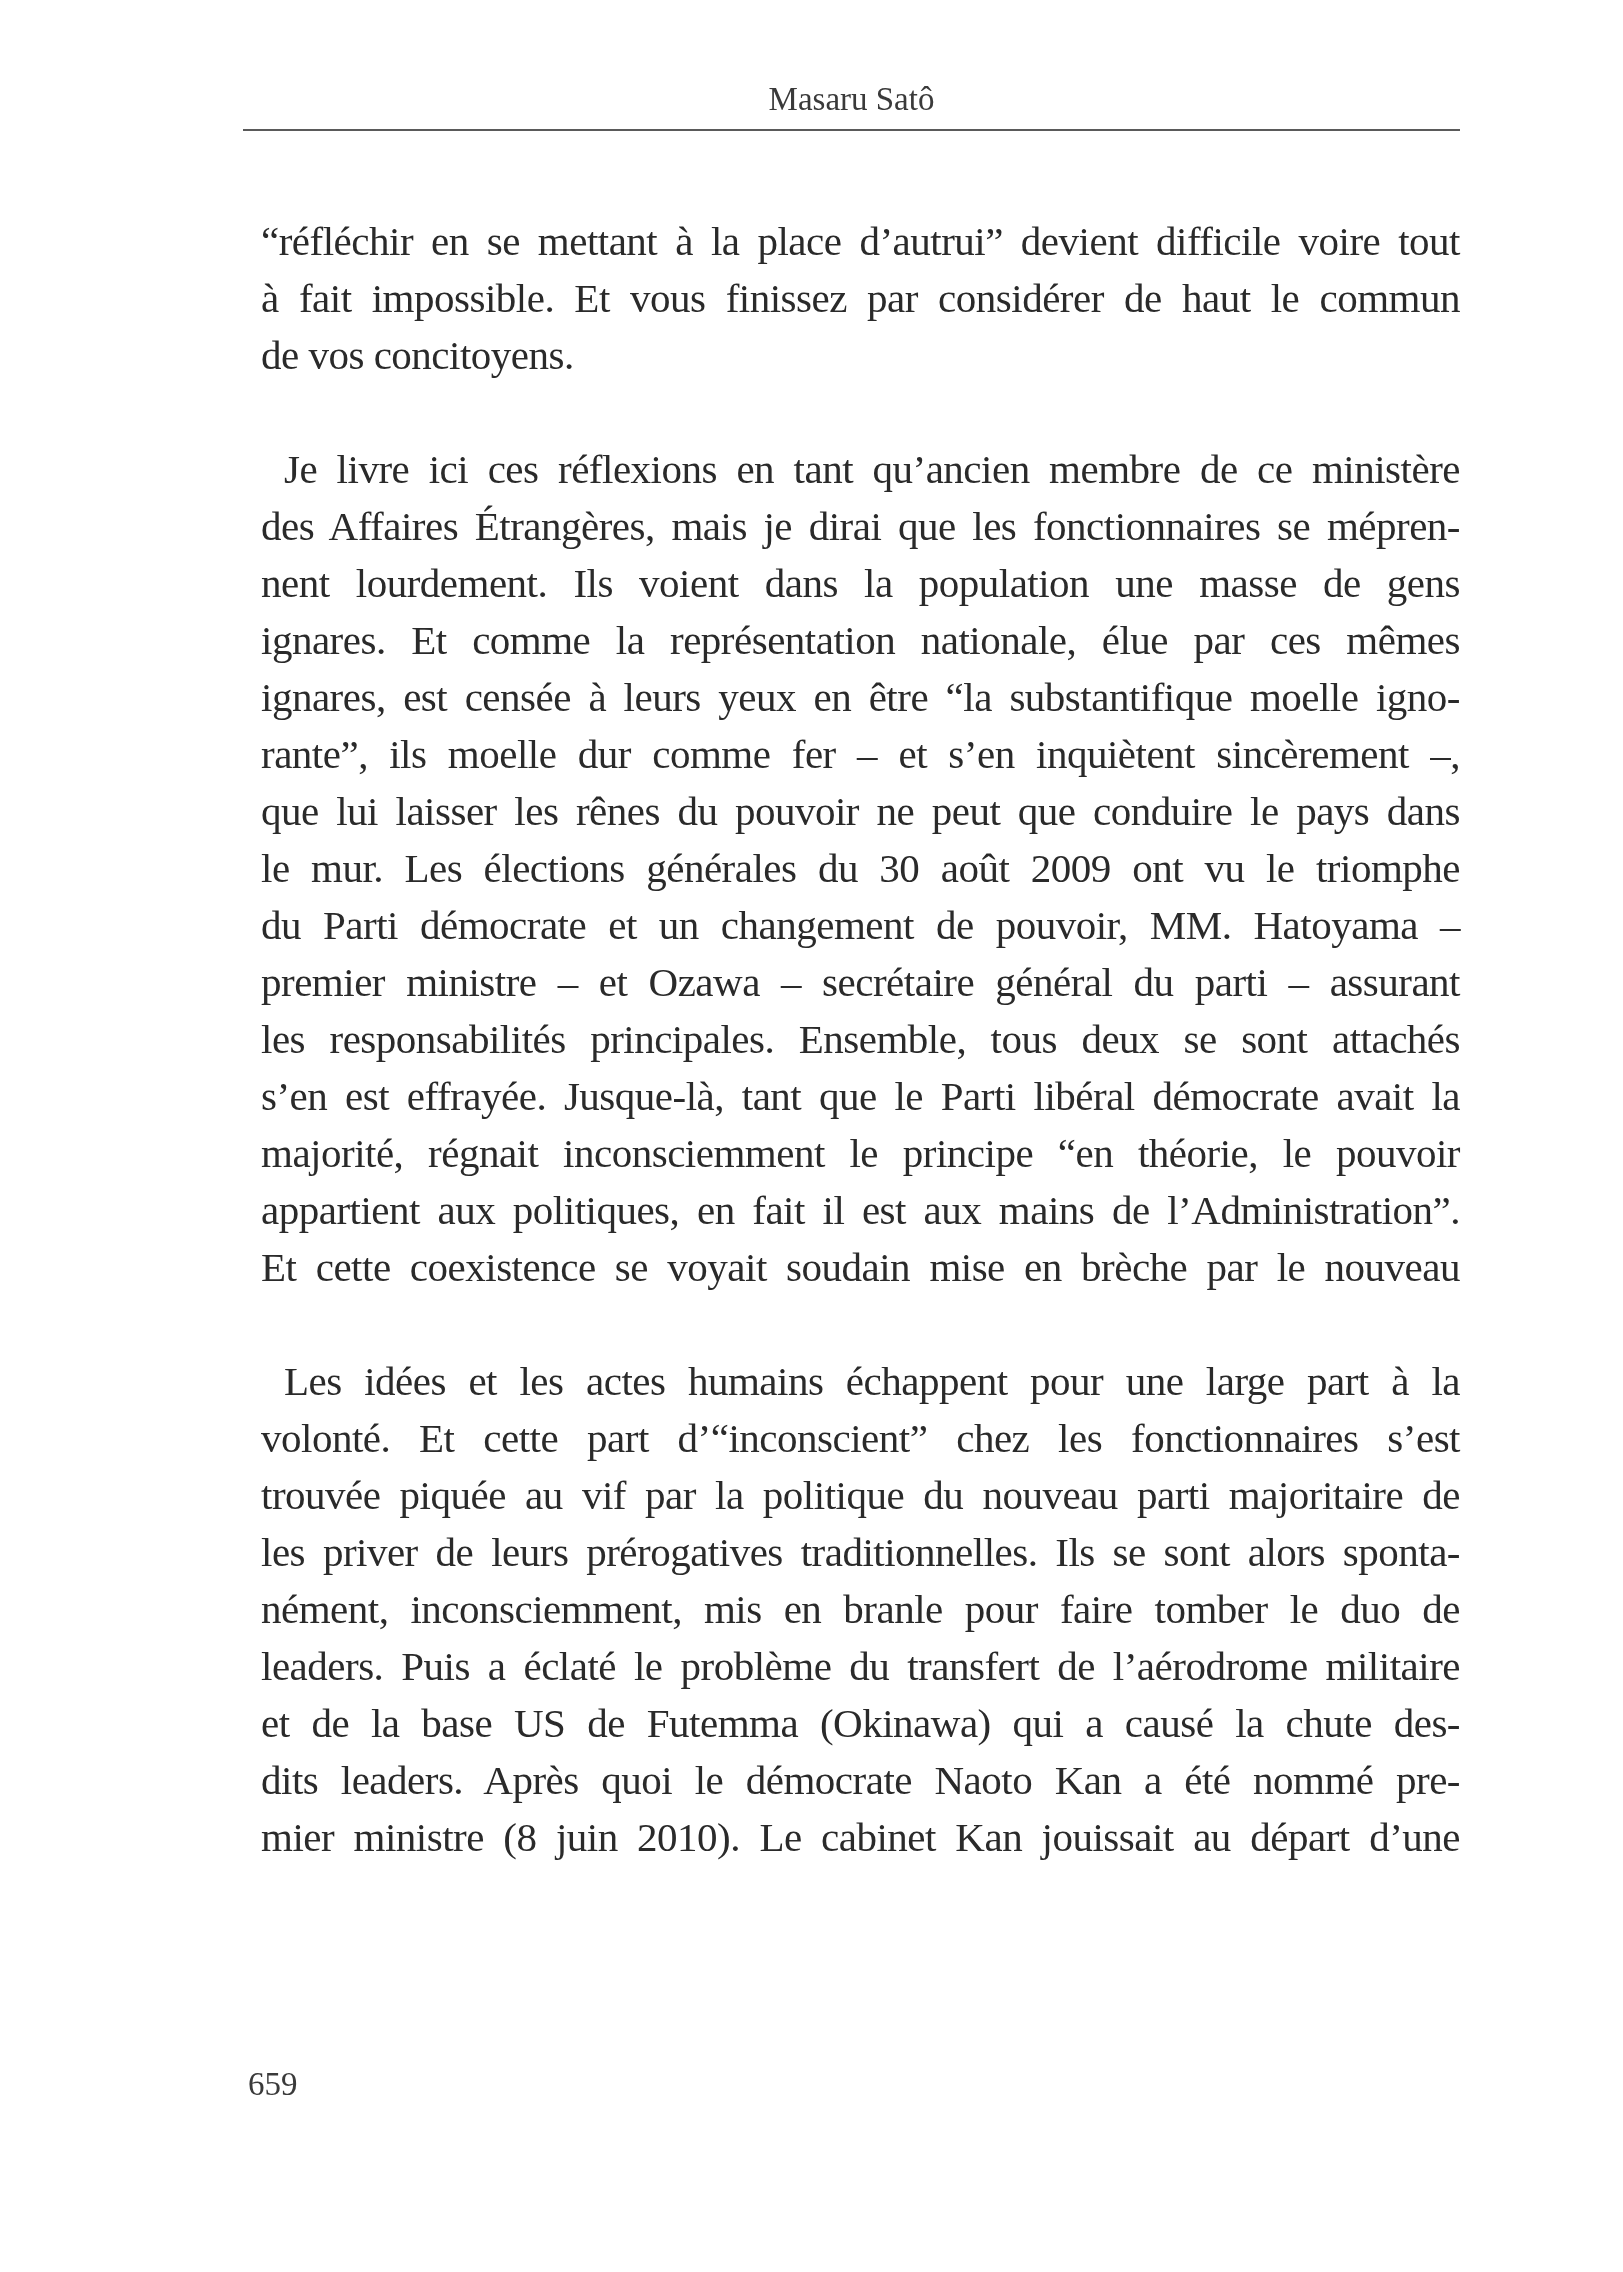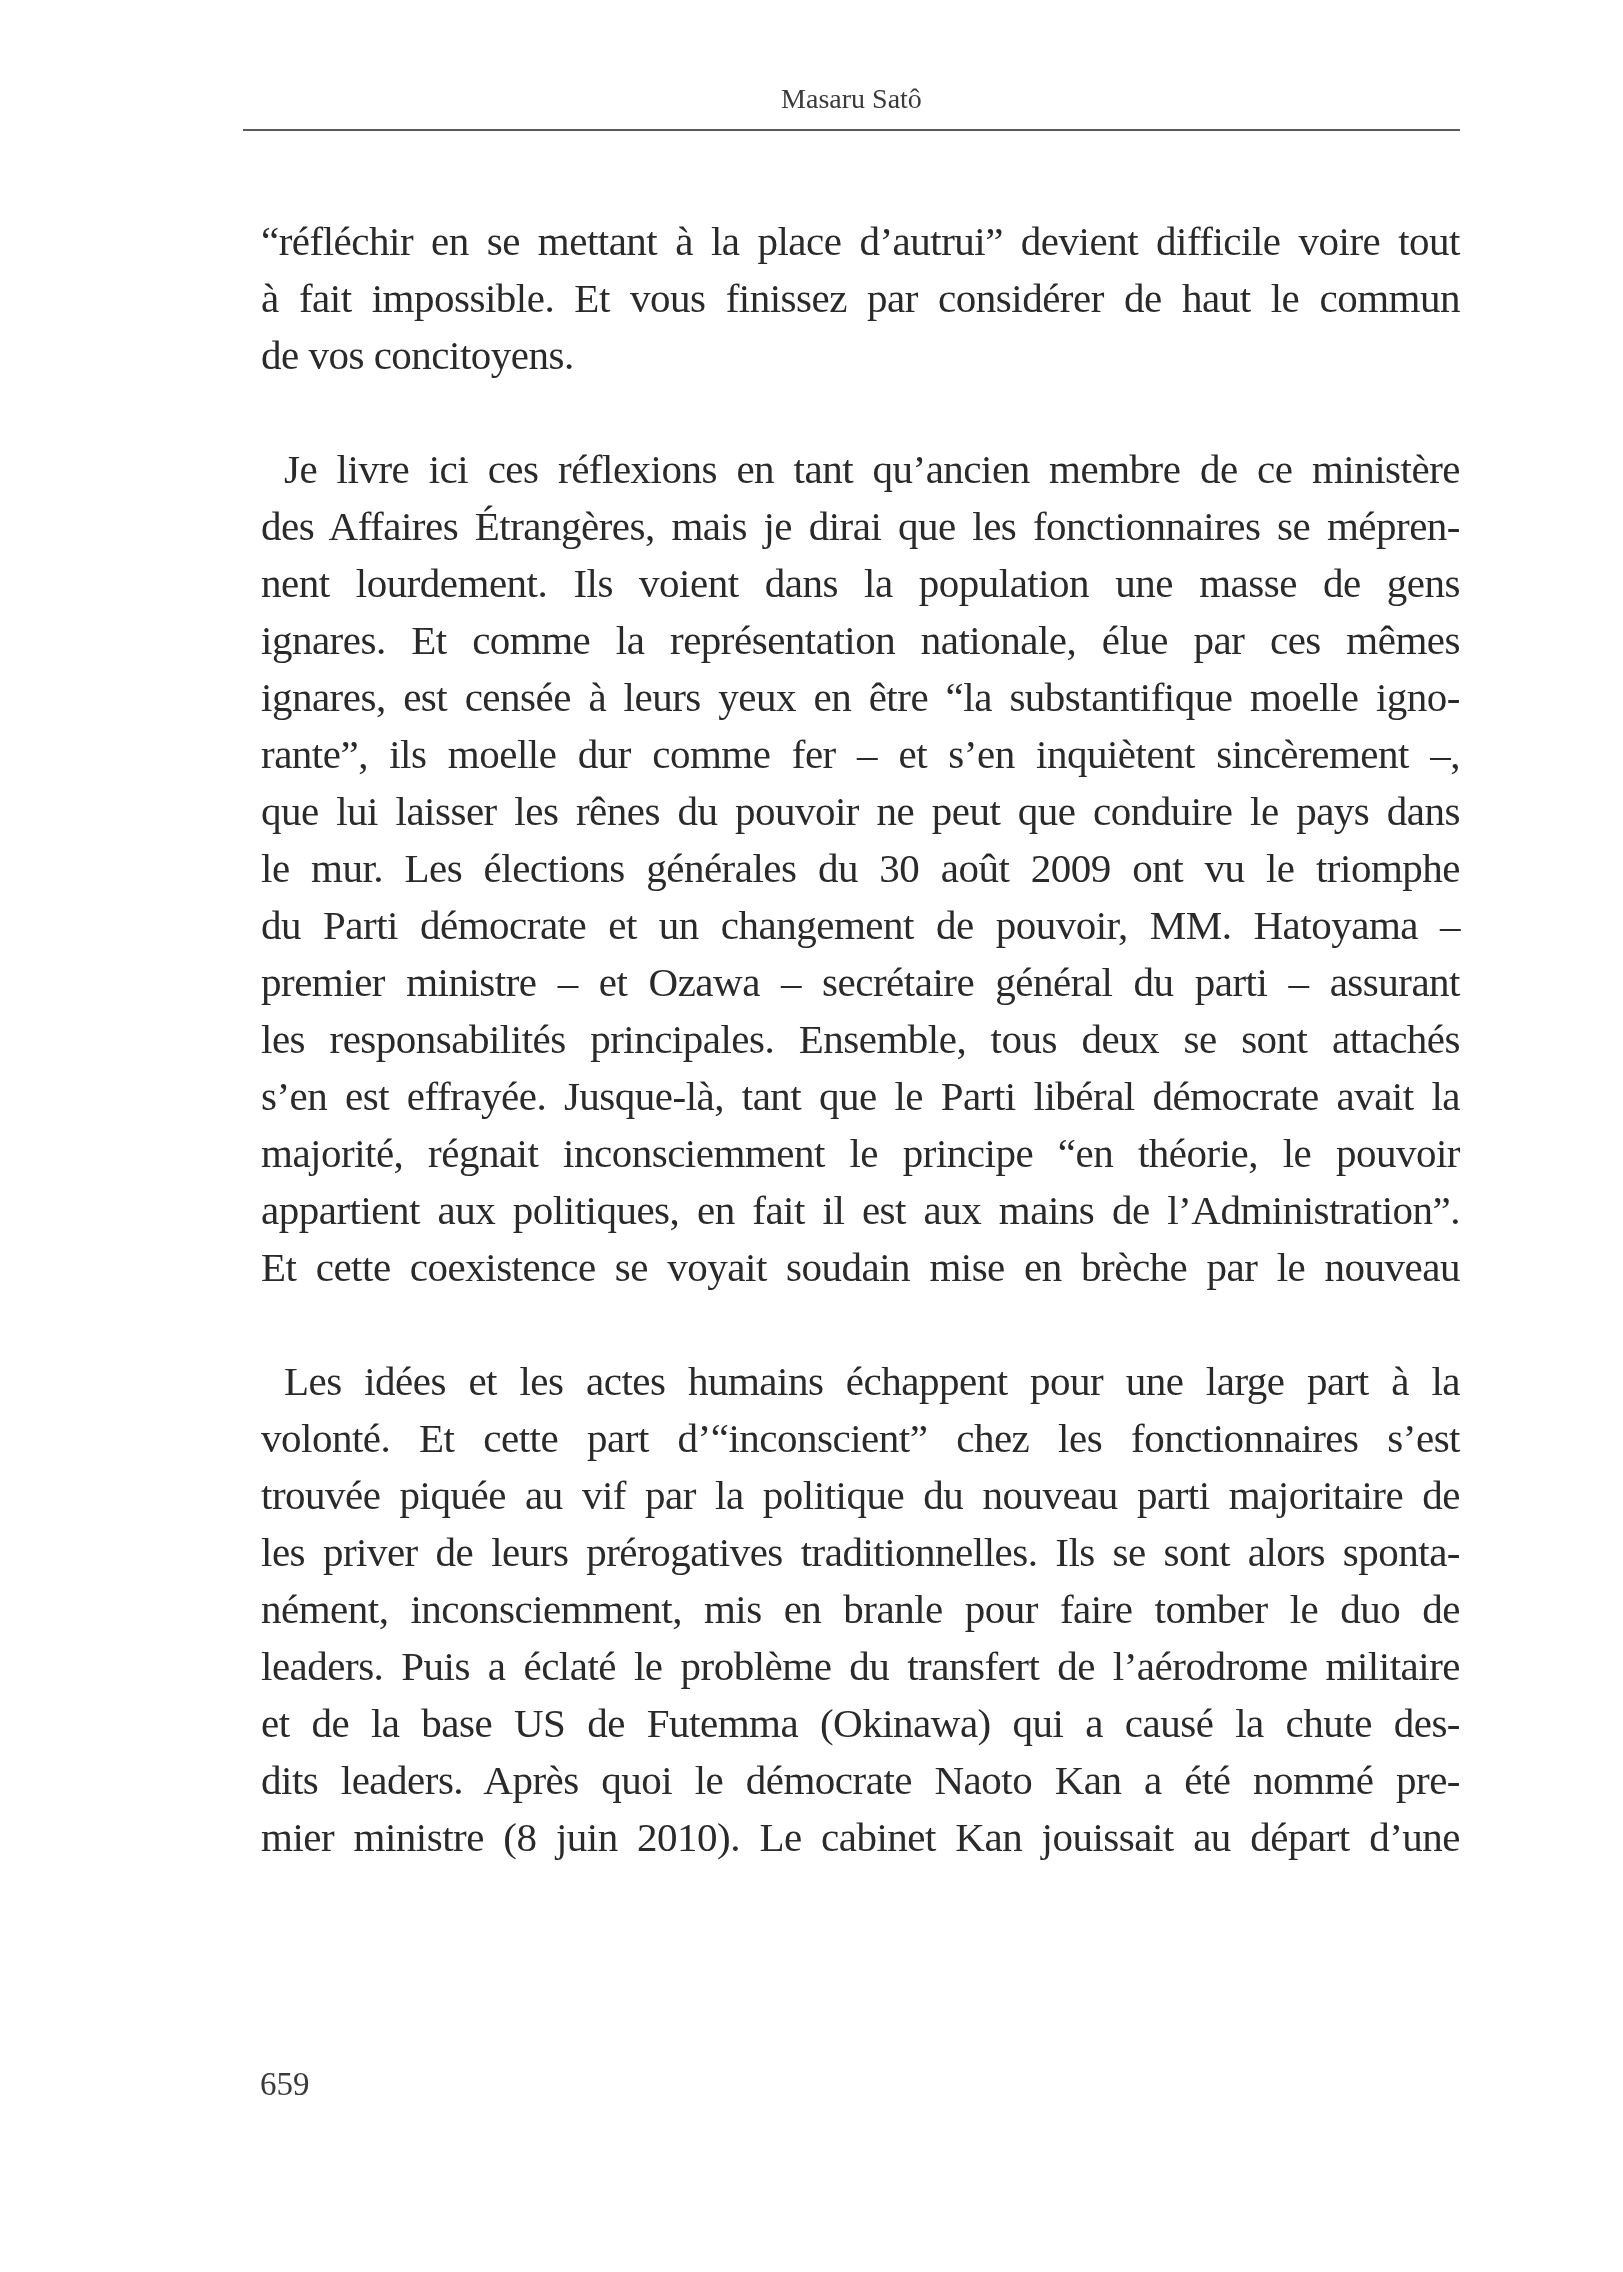--- a/index.html
+++ b/index.html
@@ -14,21 +14,21 @@
       overflow: hidden;
       font-family: "Liberation Serif", "DejaVu Serif", serif;
       color: #2a2a2a;
     }
     .running-head {
       position: absolute;
       left: 243px;
       width: 1217px;
       top: 78px;
       text-align: center;
-      font-size: 28px;
+      font-size: 33px;
       line-height: 42px;
       color: #3a3a3a;
     }
     .head-rule {
       position: absolute;
       left: 243px;
       width: 1217px;
       top: 129px;
       height: 0;
       border-top: 2.5px solid #5a5a5a;
@@ -59,21 +59,20 @@
     .line.indent {
       padding-left: 23px;
     }
     .folio {
       position: absolute;
       left: 248px;
       top: 2063px;
       font-size: 33px;
       line-height: 42px;
       color: #3a3a3a;
-      margin-left: 12px;
     }
   </style>
 </head>
 <body>
 
 <div class="running-head">Masaru Satô</div>
 <div class="head-rule"></div>
 
 <div class="text-block">
   <p class="paragraph">

